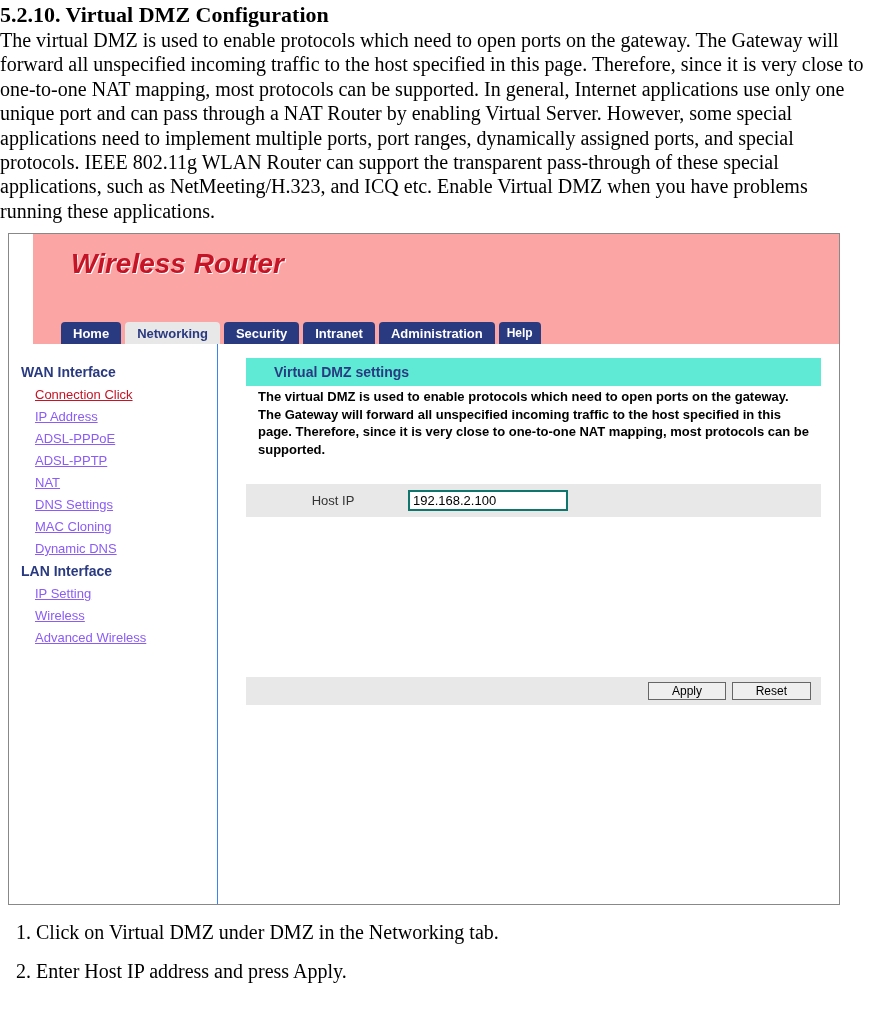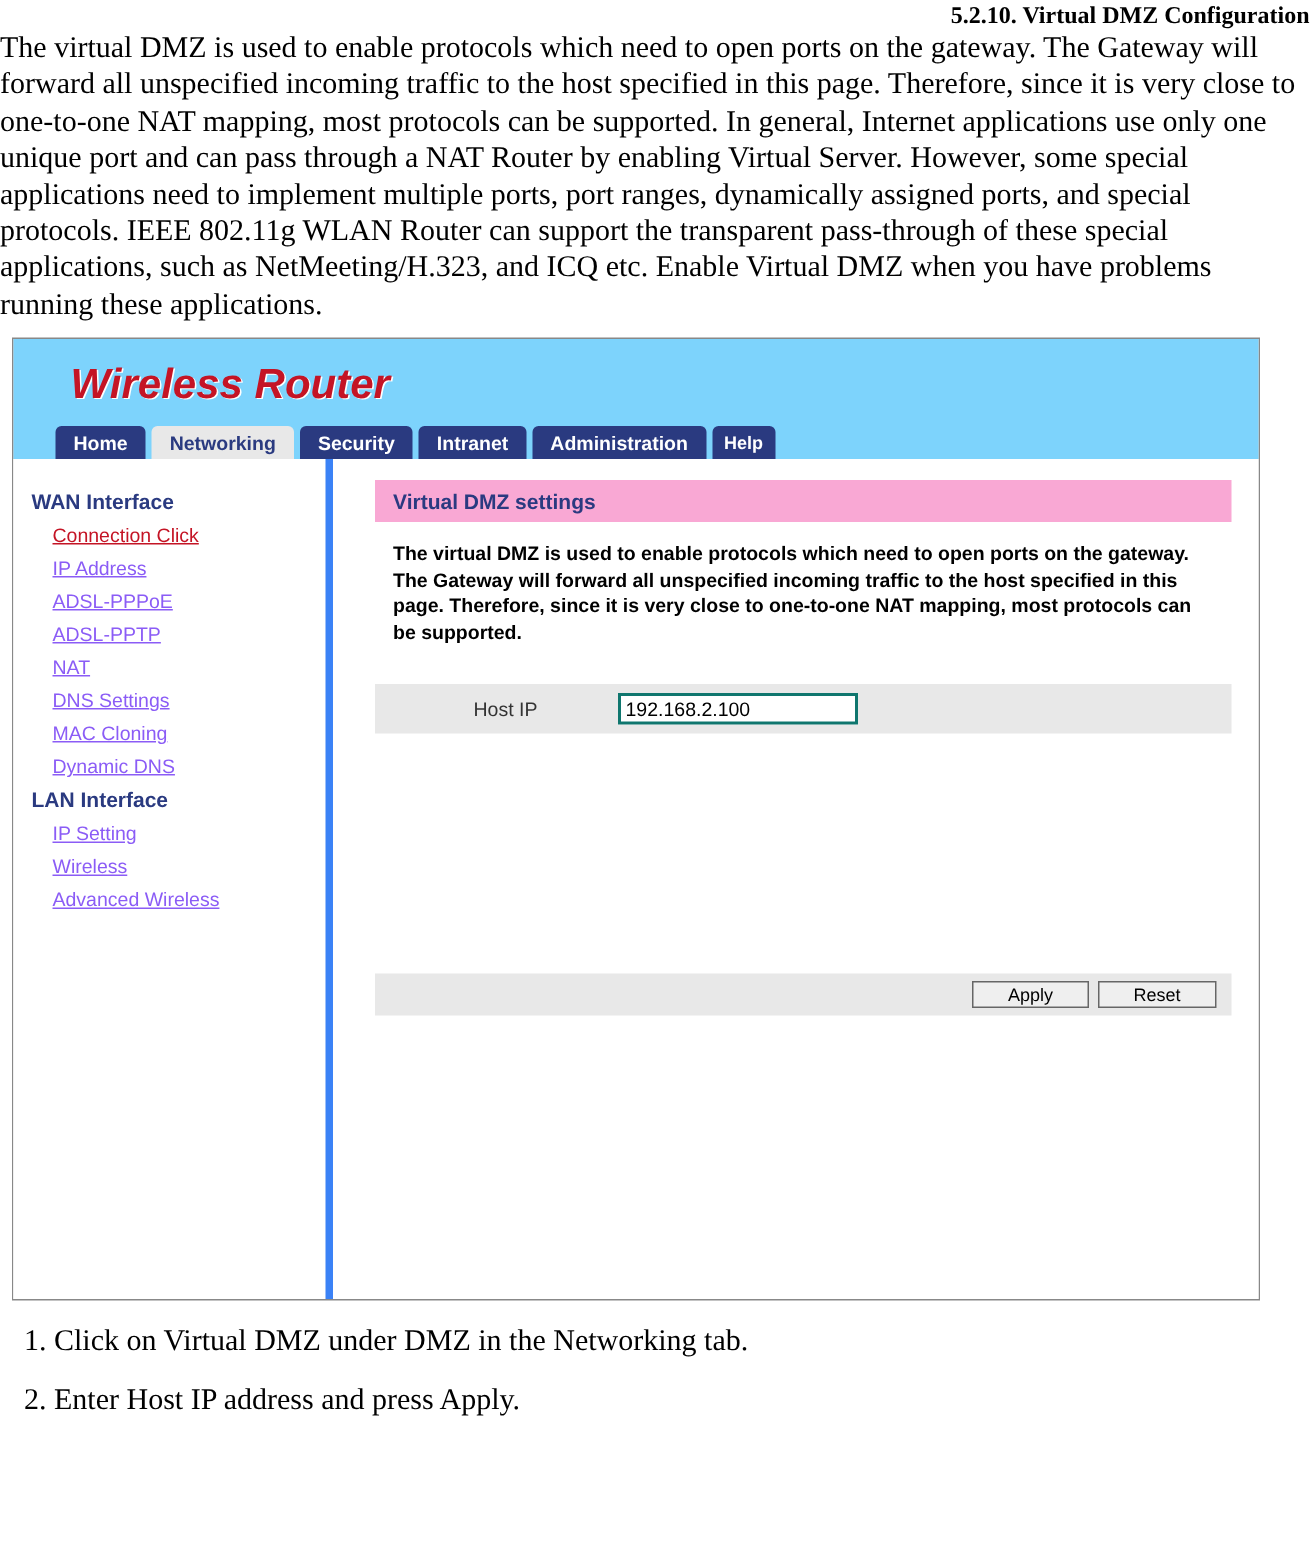--- a/index.html
+++ b/index.html
@@ -6,41 +6,41 @@
   margin: 0;
   padding: 0;
   font-family: "Times New Roman", Times, serif;
   font-size: 20px;
   background: #fff;
   color: #000;
   width: 873px;
 }
 .doc-section-title {
   font-weight: bold;
-  font-size: 16px;
+  font-size: 22px;
   margin: 2px 0 0 0;
-  text-align: right;
 }
 .doc-paragraph {
   font-size: 20px;
   line-height: 1.22;
   margin: 0 0 8px 0;
 }
 .router-screenshot {
   border: 1px solid #888;
   width: 830px;
   margin: 10px 0 2px 8px;
   font-family: Arial, Helvetica, sans-serif;
   font-size: 13px;
   background: #fff;
 }
 .router-header {
-  background: #7dd3fc;
-  height: 80px;
+  background: #fca5a5;
+  height: 110px;
   position: relative;
+  margin-left: 24px;
 }
 .router-logo {
   position: absolute;
   top: 14px;
   left: 38px;
   color: #c41425;
   font-weight: bold;
   font-style: italic;
   font-size: 28px;
   text-shadow: 1px 1px 0 #fff;
@@ -71,21 +71,21 @@
   padding-right: 8px;
   font-size: 12px;
 }
 .router-body {
   display: flex;
   background: #fff;
   min-height: 560px;
 }
 .sidebar {
   width: 196px;
-  border-right: 5px solid #3b82f6;
+  border-right: 1px solid #3b82f6;
   padding: 14px 0 0 12px;
   background: #fff;
 }
 .sidebar-heading {
   color: #2a3a80;
   font-weight: bold;
   font-size: 14px;
   margin: 6px 0;
 }
 .sidebar-link {
@@ -97,26 +97,26 @@
   cursor: pointer;
 }
 .sidebar-link.red {
   color: #c41425;
 }
 .content {
   flex: 1;
   padding: 14px 18px 0 28px;
 }
 .content-title-bar {
-  background: #f9a8d4;
-  padding: 6px 12px;
+  background: #5eead4;
+  padding: 6px 28px;
   color: #2a3a80;
   font-weight: bold;
   font-size: 14px;
-  margin-bottom: 12px;
+  margin-bottom: 2px;
 }
 .content-desc {
   color: #000;
   font-weight: bold;
   font-size: 13px;
   line-height: 1.35;
   margin: 0 12px 26px 12px;
 }
 .field-row {
   background: #e8e8e8;

